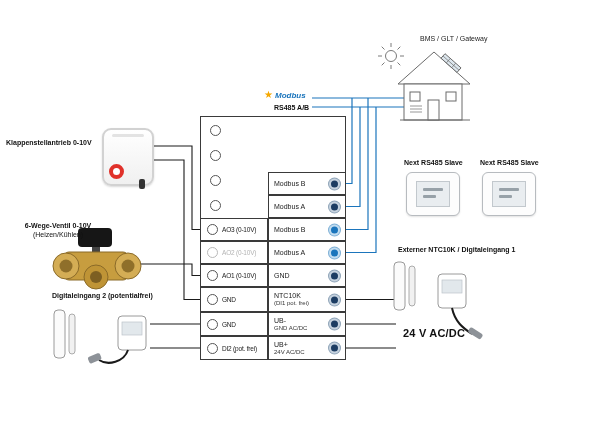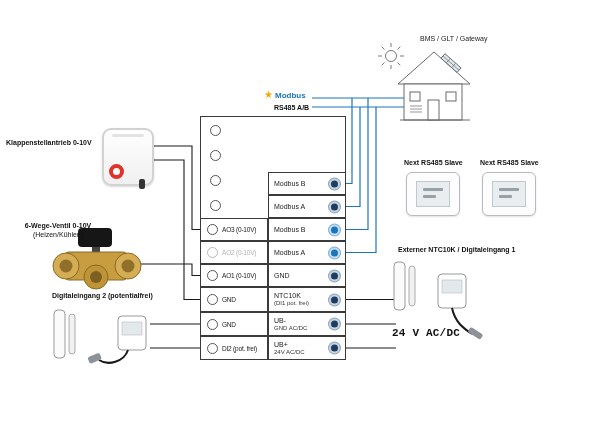--- a/index.html
+++ b/index.html
@@ -6,21 +6,21 @@
   #canvas{position:relative;width:600px;height:424px;background:#ffffff;
           font-family:"Liberation Sans",sans-serif;color:#1a1a1a;overflow:hidden;}
   .abs{position:absolute;}
   
   .lbl{position:absolute;font-size:7px;font-weight:bold;color:#111;line-height:1.3;white-space:nowrap;}
   .lbl.center{text-align:center;}
   .lbl.reg{font-weight:normal;color:#222;}
   .power-lbl{position:absolute;font-size:11px;font-weight:bold;color:#111;letter-spacing:.2px;}
   .modbus-logo{position:absolute;display:flex;align-items:center;gap:2px;}
   .modbus-logo .star{color:#f6a800;font-size:10px;line-height:1;}
-  .modbus-logo .word{color:#1b75bc;font-size:8px;font-weight:bold;}
+  .modbus-logo .word{color:#1b75bc;font-size:8px;font-weight:bold;font-style:italic;}
   
   .outer-block{position:absolute;border:1.2px solid #3a3a3a;background:#fff;box-sizing:border-box;}
   .circ{position:absolute;width:11px;height:11px;border:1.3px solid #555;border-radius:50%;
         background:#fff;box-sizing:border-box;}
   .lrow{position:absolute;border:1px solid #3a3a3a;background:#fff;box-sizing:border-box;
         display:flex;align-items:center;overflow:hidden;}
   .lrow .circ2{width:11px;height:11px;border:1.3px solid #555;border-radius:50%;background:#fff;
                margin-left:6px;box-sizing:border-box;flex:none;}
   .lrow .txt{font-size:6.5px;letter-spacing:-0.2px;margin-left:4px;white-space:nowrap;}
   .lrow.muted .txt{color:#b3b3b3;}
@@ -230,15 +230,15 @@
     <span class="star">★</span>
     <span class="word">Modbus</span>
   </div>
   <div class="lbl" style="left:274px;top:103px;">RS485 A/B</div>
 
   <div class="lbl center" style="left:404px;top:158px;width:58px;">Next RS485 Slave</div>
   <div class="lbl center" style="left:480px;top:158px;width:58px;">Next RS485 Slave</div>
 
   <div class="lbl" style="left:398px;top:245px;">Externer NTC10K / Digitaleingang 1</div>
 
-  <div class="power-lbl" style="left:392px;top:327px;font-family:Liberation Mono, monospace;">24 V AC/DC</div>
+  <div class="power-lbl" style="left:403px;top:327px;">24 V AC/DC</div>
 
 </div>
 
 </body></html>

